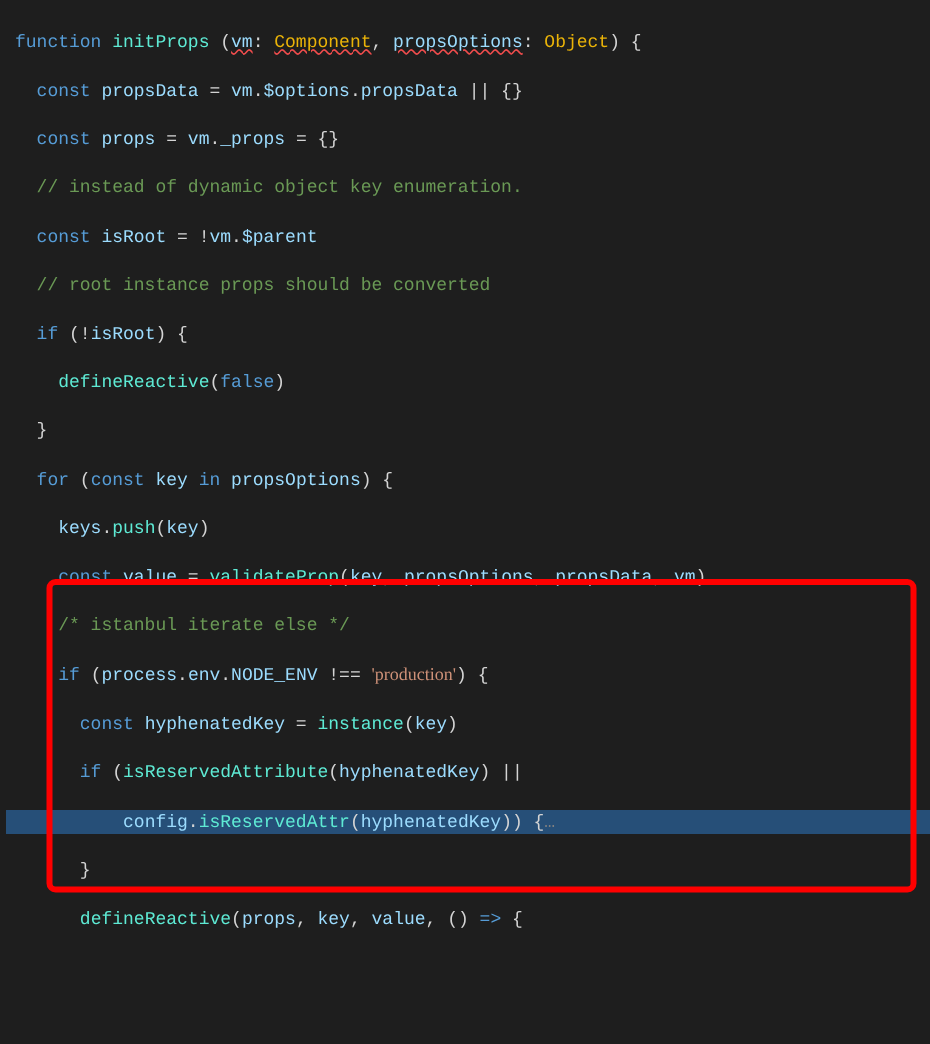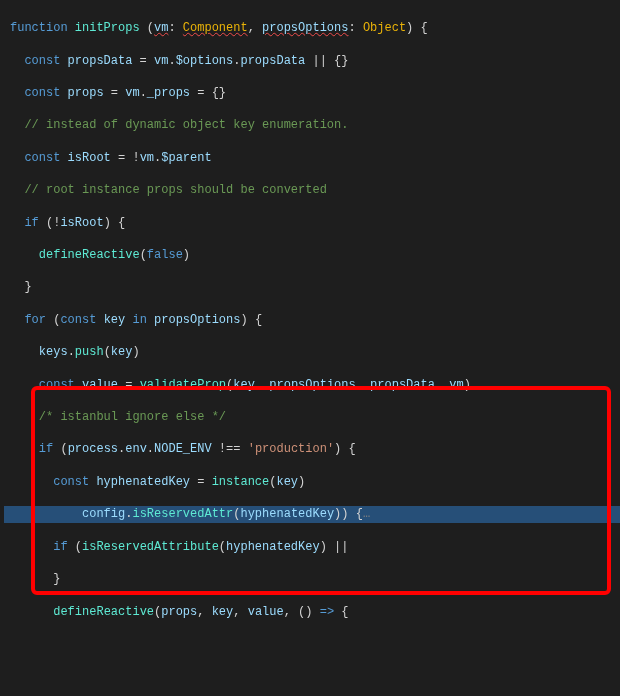--- a/index.html
+++ b/index.html
@@ -15,21 +15,21 @@
     font-size: 12px;
     line-height: 16.2px;
     color: #d4d4d4;
     white-space: pre;
     padding: 4px 0 4px 4px;
   }
   .kw { color: #569cd6; margin-top: 15px; }
   .fn { color: #5eead4; }
   .type { color: #eab308; }
   .ident { color: #9cdcfe; margin-top: 36px; }
-  .str { color: #ce9178; }
+  .str { color: #ce9178; font-family: Liberation Serif, serif; }
   .cmt { color: #6a9955; }
   .punct { color: #d4d4d4; }
   .wavy {
     text-decoration: underline wavy #f14c4c;
     text-decoration-thickness: 1px;
   }
   .line { display: block; padding-left: 6px; }
   .hl { background: #264f78; }
   .fold { color: #808080; }
   .red-box {
@@ -48,25 +48,25 @@
 <span class="line"><span class="kw">  const </span><span class="ident">props</span><span class="punct"> = </span><span class="ident">vm</span><span class="punct">.</span><span class="ident">_props</span><span class="punct"> = {}</span></span>
 <span class="line"><span class="cmt">  // instead of dynamic object key enumeration.</span></span>
 <span class="line"><span class="kw">  const </span><span class="ident">isRoot</span><span class="punct"> = !</span><span class="ident">vm</span><span class="punct">.</span><span class="ident">$parent</span></span>
 <span class="line"><span class="cmt">  // root instance props should be converted</span></span>
 <span class="line"><span class="kw">  if </span><span class="punct">(!</span><span class="ident">isRoot</span><span class="punct">) {</span></span>
 <span class="line"><span>    </span><span class="fn">defineReactive</span><span class="punct">(</span><span class="kw">false</span><span class="punct">)</span></span>
 <span class="line"><span class="punct">  }</span></span>
 <span class="line"><span class="kw">  for </span><span class="punct">(</span><span class="kw">const </span><span class="ident">key</span><span class="kw"> in </span><span class="ident">propsOptions</span><span class="punct">) {</span></span>
 <span class="line"><span>    </span><span class="ident">keys</span><span class="punct">.</span><span class="fn">push</span><span class="punct">(</span><span class="ident">key</span><span class="punct">)</span></span>
 <span class="line"><span class="kw">    const </span><span class="ident">value</span><span class="punct"> = </span><span class="fn">validateProp</span><span class="punct">(</span><span class="ident">key</span><span class="punct">, </span><span class="ident">propsOptions</span><span class="punct">, </span><span class="ident">propsData</span><span class="punct">, </span><span class="ident">vm</span><span class="punct">)</span></span>
-<span class="line"><span class="cmt">    /* istanbul ignore else */</span></span>
+<span class="line"><span class="cmt">    /* istanbul iterate else */</span></span>
 <span class="line"><span class="kw">    if </span><span class="punct">(</span><span class="ident">process</span><span class="punct">.</span><span class="ident">env</span><span class="punct">.</span><span class="ident">NODE_ENV</span><span class="punct"> !== </span><span class="str">'production'</span><span class="punct">) {</span></span>
 <span class="line"><span class="kw">      const </span><span class="ident">hyphenatedKey</span><span class="punct"> = </span><span class="fn">instance</span><span class="punct">(</span><span class="ident">key</span><span class="punct">)</span></span>
+<span class="line"><span class="kw">      if </span><span class="punct">(</span><span class="fn">isReservedAttribute</span><span class="punct">(</span><span class="ident">hyphenatedKey</span><span class="punct">) ||</span></span>
 <span class="line hl"><span>          </span><span class="ident">config</span><span class="punct">.</span><span class="fn">isReservedAttr</span><span class="punct">(</span><span class="ident">hyphenatedKey</span><span class="punct">)) {</span><span class="fold">…</span></span>
-<span class="line"><span class="kw">      if </span><span class="punct">(</span><span class="fn">isReservedAttribute</span><span class="punct">(</span><span class="ident">hyphenatedKey</span><span class="punct">) ||</span></span>
 <span class="line"><span class="punct">      }</span></span>
 <span class="line"><span>      </span><span class="fn">defineReactive</span><span class="punct">(</span><span class="ident">props</span><span class="punct">, </span><span class="ident">key</span><span class="punct">, </span><span class="ident">value</span><span class="punct">, () </span><span class="kw">=&gt;</span><span class="punct"> {</span></span>
 
 
 
 
 
 
 
 

